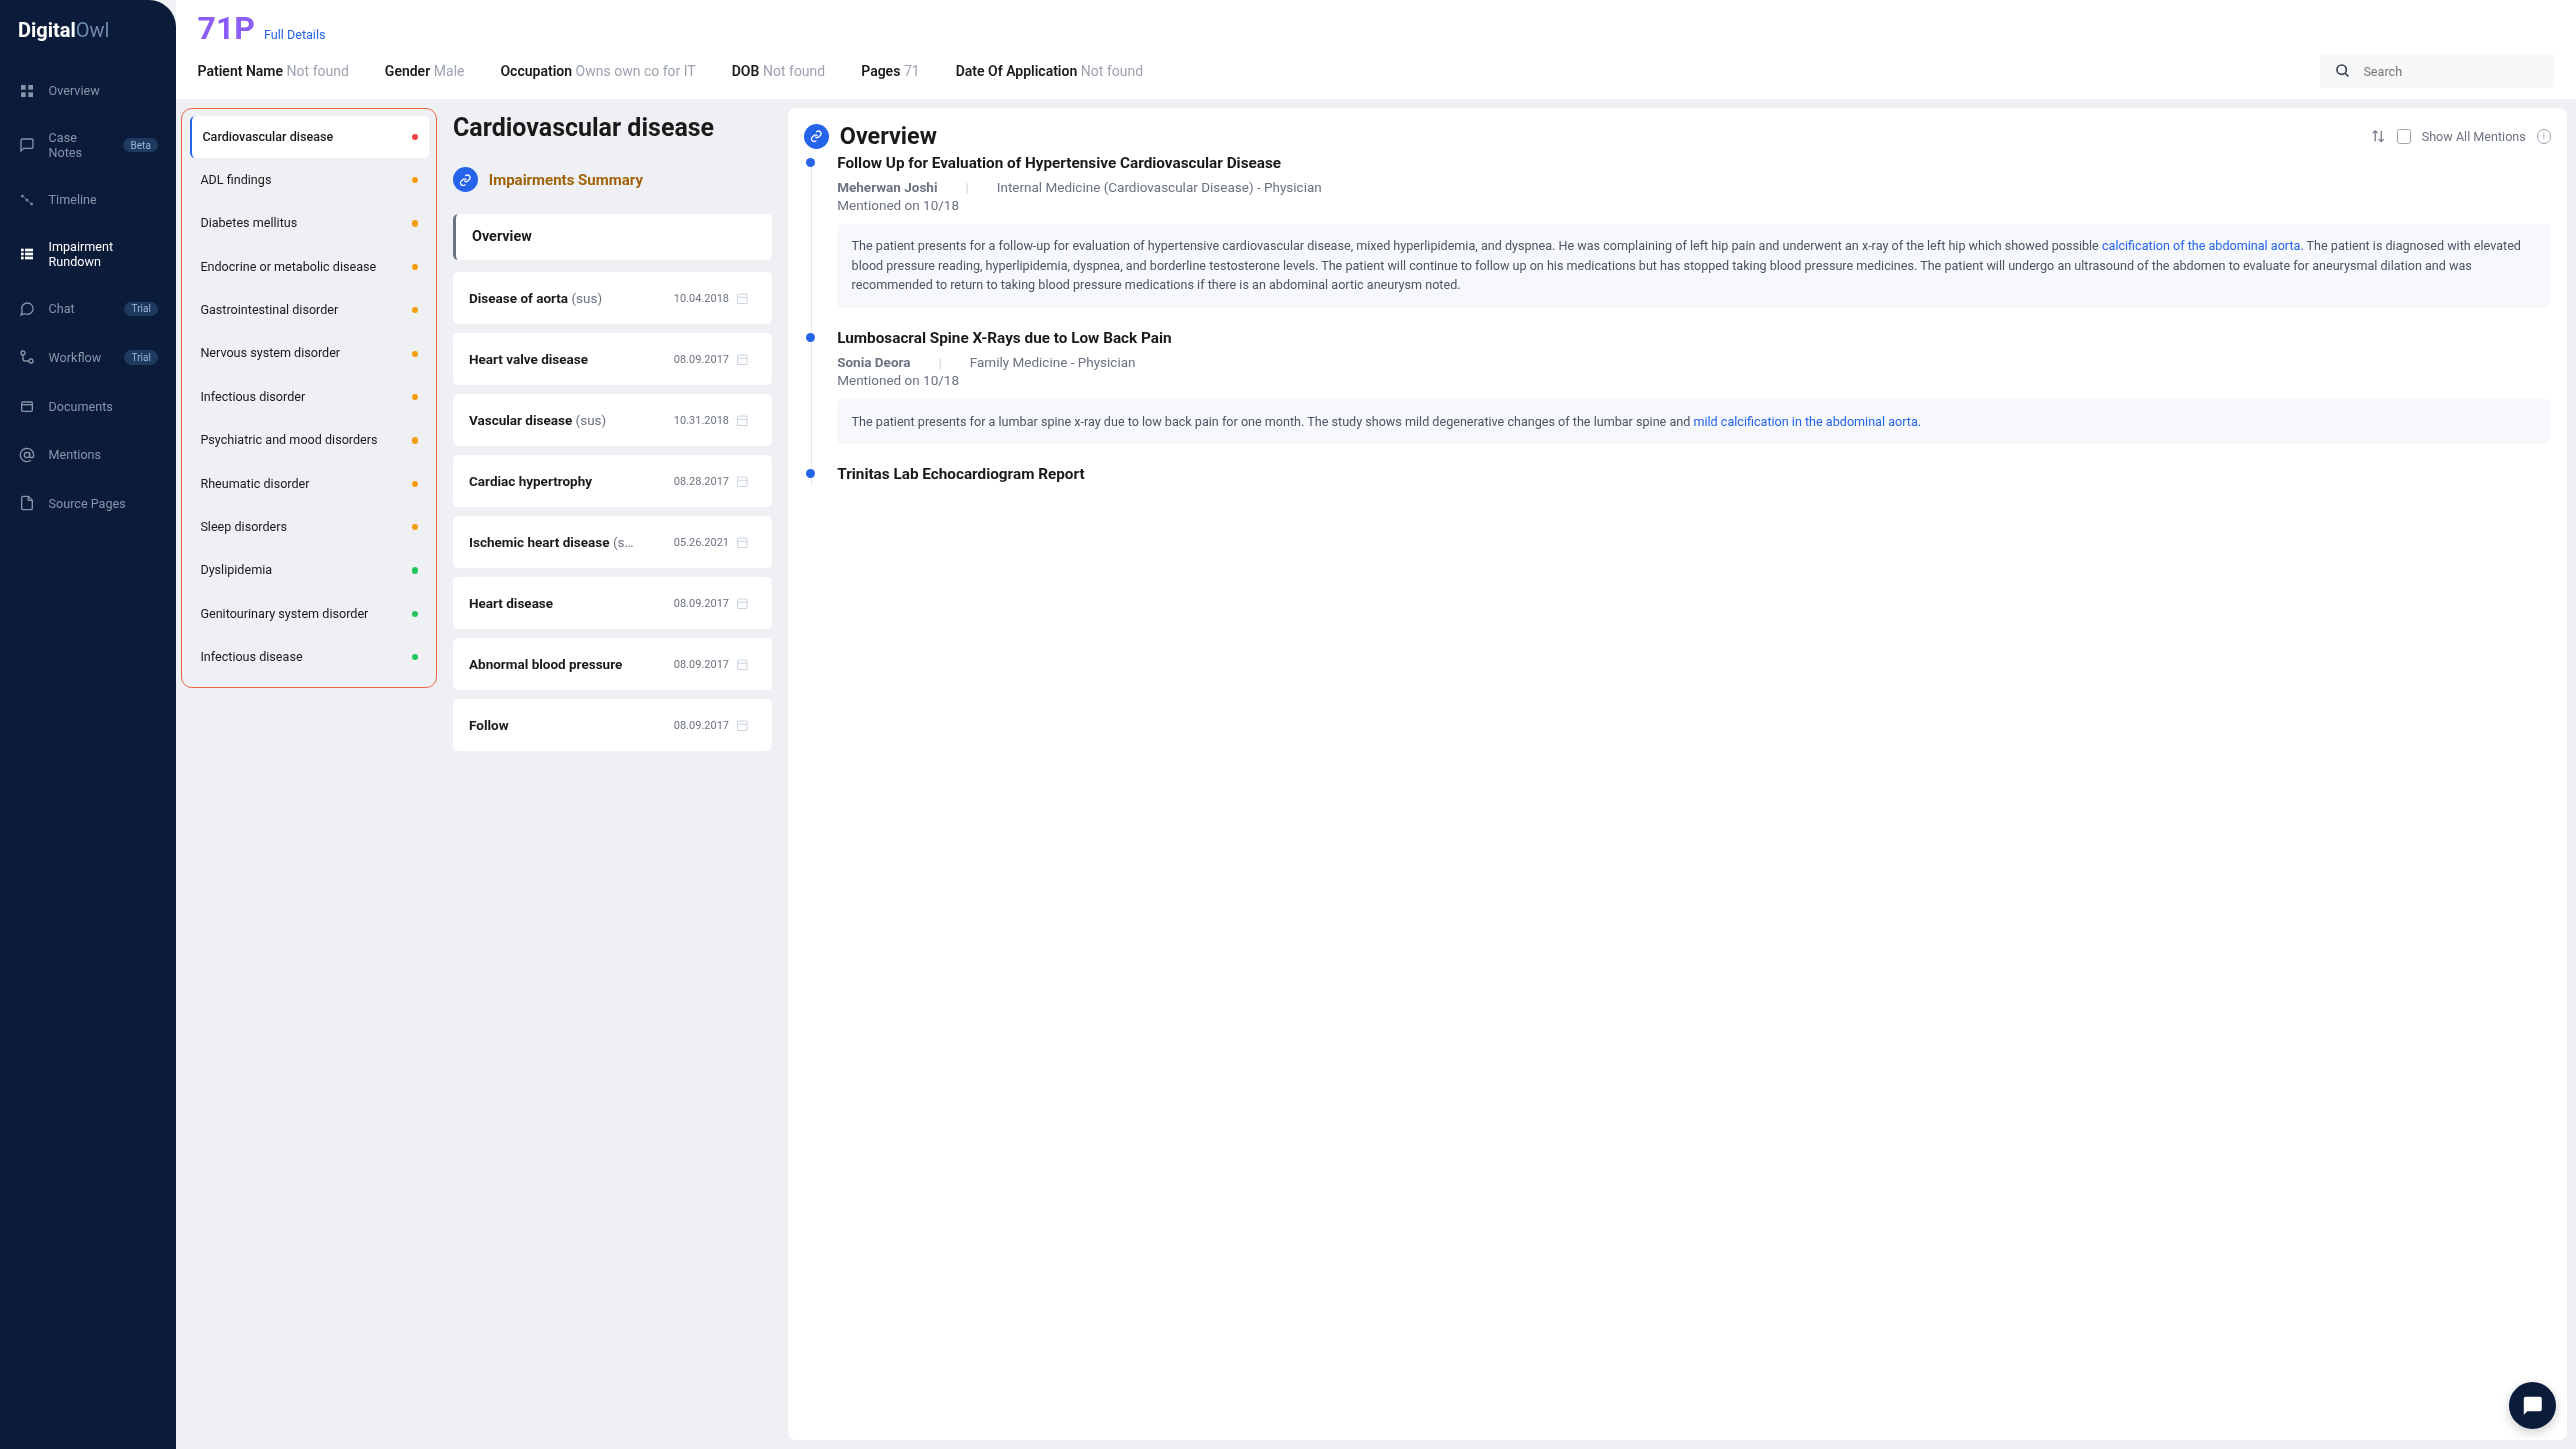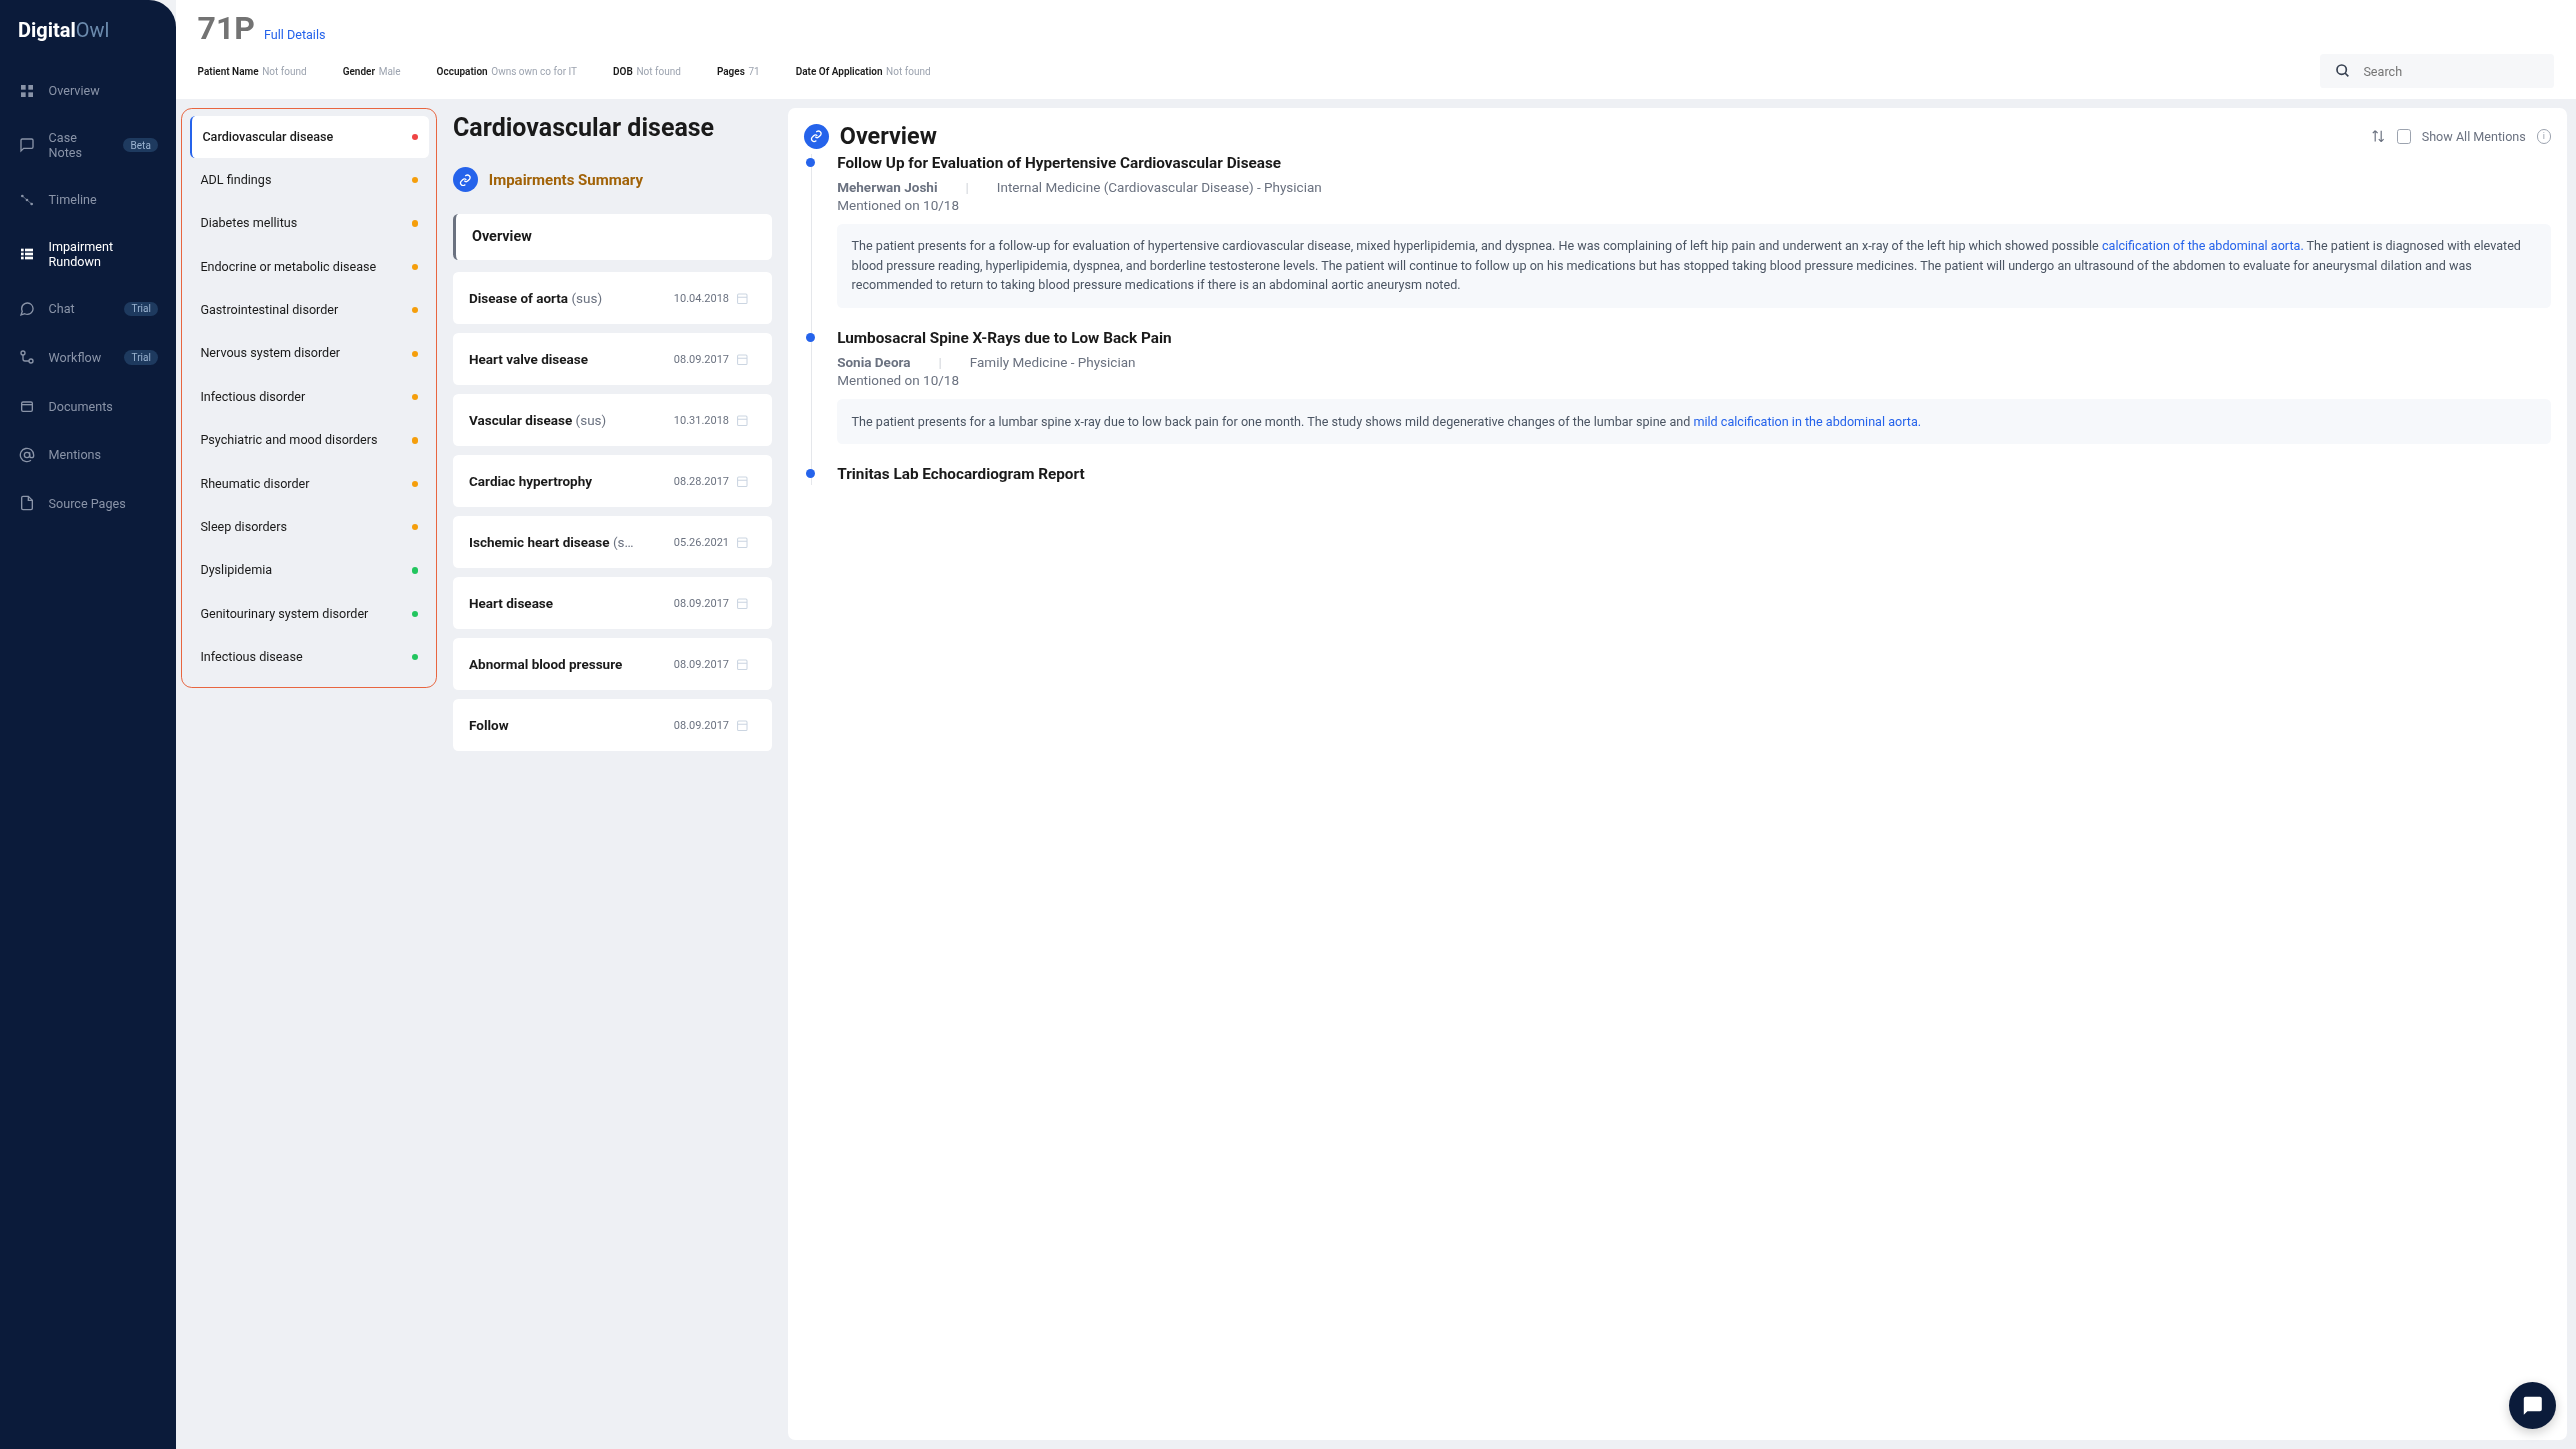--- a/index.html
+++ b/index.html
@@ -9,24 +9,24 @@
 .logo{padding:18px 18px 27px;font-size:20px;font-weight:700;color:#fff}
 .logo .owl{color:#6b8aad;font-weight:400}
 .nav{display:flex;flex-direction:column;gap:5.4px;padding:0 7.2px}
 .nav-item{display:flex;align-items:center;gap:12.6px;padding:12.6px 10.8px;font-size:12.6px;color:#8a94a8;cursor:pointer;border-radius:5.4px}
 .nav-item.active{color:#fff}
 .nav-item .ico{width:18px;height:18px;display:flex;align-items:center;justify-content:center;flex-shrink:0}
 .badge{font-size:10px;padding:1.8px 7.2px;border-radius:9px;background:#1e3a5f;color:#9bb3d0;margin-left:auto}
 .main{flex:1;display:flex;flex-direction:column;background:#fff;overflow:hidden}
 .header{padding:9px 21.6px 0;background:#fff}
 .hrow1{display:flex;align-items:baseline;gap:9px;margin-bottom:7.2px}
-.pid{font-size:32px;font-weight:700;color:#737373}
+.pid{font-size:32px;font-weight:700;color:#8b5cf6}
 .fulldetails{color:#2563eb;font-size:12.6px}
 .hrow2{display:flex;align-items:center;gap:36px;padding-bottom:10.8px}
-.meta{font-size:10px}
+.meta{font-size:14px}
 .meta .lbl{font-weight:600;color:#1a1a1a}
 .meta .val{color:#9ca3af;margin-left:3.6px}
 .search-wrap{margin-left:auto;display:flex;align-items:center;gap:12.6px;background:#f6f7f9;padding:9px 14.4px;border-radius:3.6px;width:234px}
 .search-wrap input{border:none;background:transparent;outline:none;font-size:12.6px;flex:1;color:#6b7280}
 .content{flex:1;display:flex;background:#eef0f4;overflow:hidden}
 .col1{width:261px;padding:9px 0 9px 5.4px;overflow-y:auto}
 .col1-inner{border:1.8px solid #e8653f;border-radius:10.8px;padding:7.2px}
 .imp-item{display:flex;align-items:center;padding:12.6px 10.8px;font-size:12.6px;color:#1a1a1a;background:transparent;border-radius:5.4px;cursor:pointer;margin-bottom:1.8px;line-height:1.3}
 .imp-item.selected{background:#fff;border-left:2.7px solid #2563eb;font-weight:500}
 .imp-item .dot{margin-left:auto;width:6.3px;height:6.3px;border-radius:50%}

